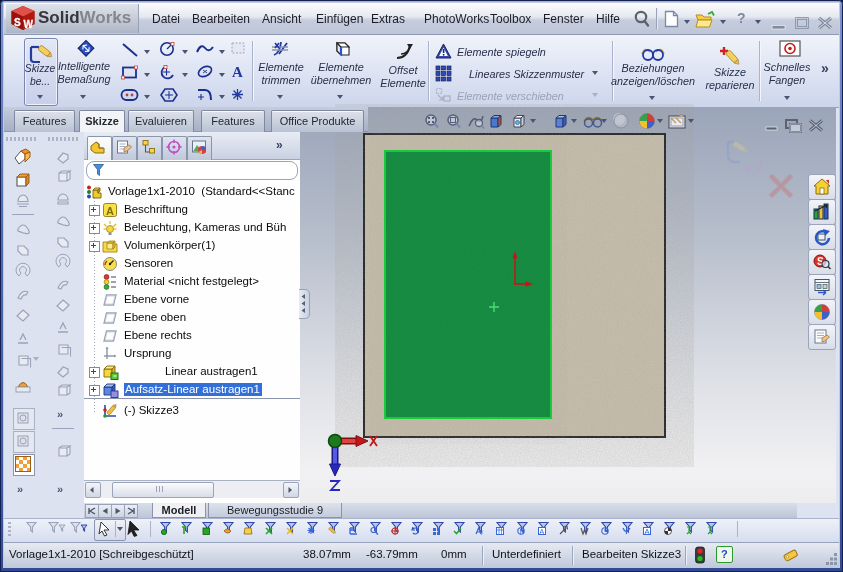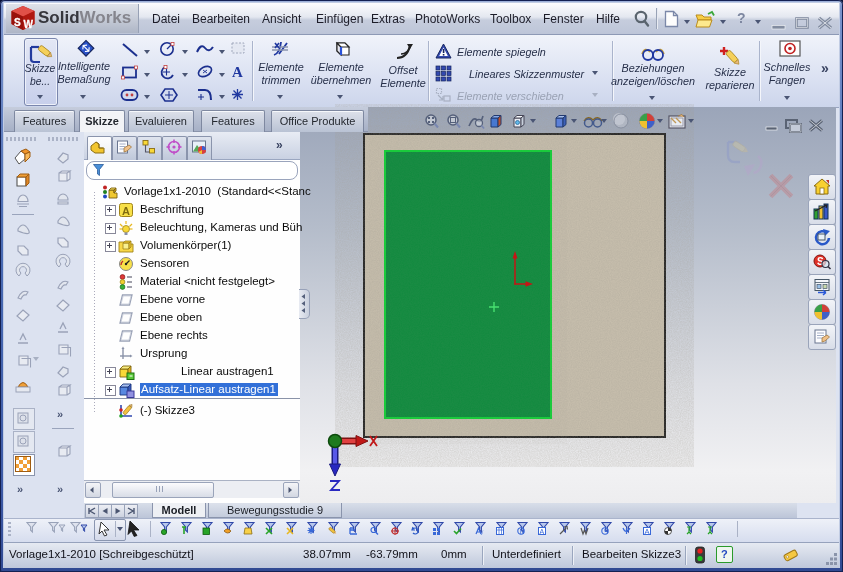--- a/index.html
+++ b/index.html
@@ -25,21 +25,21 @@
 .tab{position:absolute;top:3px;height:21px;background:linear-gradient(#dde1ea,#b9c2d4);border:1px solid #7e88a0;border-bottom:none;border-radius:2px 2px 0 0;font-size:11px;color:#24282f;text-align:center;line-height:20px;box-shadow:inset 0 1px 0 #f6f8fb;}
 .tab.active{background:#f2f3f6;font-weight:bold;}
 
 #lefttb{position:absolute;left:4px;top:132px;width:80px;height:435px;background:#dce2f0;}
 
 #tree{position:absolute;left:84px;top:132px;width:216px;height:371px;background:#fefefe;}
 #treehead{position:absolute;left:0;top:0;width:216px;height:27px;background:linear-gradient(#e8ecf4,#c9d1e2);border-bottom:1px solid #9aa6c0;}
 .ttab{position:absolute;top:4px;width:23px;height:23px;background:linear-gradient(#dfe4ee,#bfc8da);border:1px solid #8a94ac;border-bottom:none;border-radius:2px 2px 0 0;}
 .ttab.active{background:linear-gradient(#fdfdfe,#e9edf4);}
 #filterbox{position:absolute;left:2px;top:29px;width:210px;height:17px;background:#fff;border:1px solid #9aa4bc;border-radius:8px;}
-.trow{position:absolute;left:16px;width:256px;height:18px;font-size:11.5px;color:#0a0a0a;white-space:nowrap;}
+.trow{position:absolute;left:0;width:256px;height:18px;font-size:11.5px;color:#0a0a0a;white-space:nowrap;}
 .trow .txt{position:absolute;top:2px;}
 .plus{position:absolute;width:9px;height:9px;background:#fff;border:1px solid #889;}
 .plus:before{content:"";position:absolute;left:1px;top:3px;width:5px;height:1px;background:#445;}
 .plus:after{content:"";position:absolute;left:3px;top:1px;width:1px;height:5px;background:#445;}
 
 #viewport{position:absolute;left:300px;top:107px;width:536px;height:396px;background:linear-gradient(#9ba5b9 0%,#b4bcca 30%,#dfe1e7 70%,#f1f1f3 92%,#ededef 100%);}
 #part{position:absolute;left:63px;top:26px;width:299px;height:301px;background:#c9c0ae;border:2px solid #1a1a1a;}
 #greenrect{position:absolute;left:19px;top:15px;width:164px;height:265px;background:#108a3e;border:2px solid #14cc38;}
 
 .tpbtn{position:absolute;left:808px;width:26px;height:24px;background:linear-gradient(#f2f4f8,#d8dde8);border:1px solid #9aa4ba;border-radius:3px;}
@@ -68,21 +68,21 @@
     <polygon points="24.5,6 13,11.5 13,25 24.5,19" fill="#b01810"></polygon>
     <text x="4" y="21" font-size="10" font-weight="bold" fill="#fff" font-family="Liberation Sans" stroke="#fff" stroke-width="0.3">S</text>
     <text x="13.5" y="23" font-size="10" font-weight="bold" fill="#fff" font-family="Liberation Sans" stroke="#fff" stroke-width="0.3">W</text>
   </svg>
   <div id="swtext"><span style="font-weight:bold;color:#36363c;">Solid</span><span style="font-weight:bold;color:#85858d;">Works</span></div>
   <span class="menu" style="left:148px;">Datei</span>
   <span class="menu" style="left:188px;">Bearbeiten</span>
   <span class="menu" style="left:258px;">Ansicht</span>
   <span class="menu" style="left:312px;">Einfügen</span>
   <span class="menu" style="left:367px;">Extras</span>
-  <span class="menu" style="left:411px;text-align:right;">PhotoWorks</span>
+  <span class="menu" style="left:420px;text-align:right;">PhotoWorks</span>
   <span class="menu" style="left:486px;">Toolbox</span>
   <span class="menu" style="left:539px;">Fenster</span>
   <span class="menu" style="left:592px;">Hilfe</span>
 
   <svg width="18" height="20" style="left:629px;top:6px;" viewBox="0 0 18 20">
     <circle cx="8" cy="8" r="5.2" fill="none" stroke="#5a646e" stroke-width="2.2"></circle>
     <line x1="11.5" y1="12" x2="15" y2="16.5" stroke="#5a646e" stroke-width="2.4" stroke-linecap="round"></line>
   </svg>
   <div class="abs" style="left:652px;top:5px;width:1px;height:21px;background:#98a2b6;box-shadow:1px 0 0 #e8ebf2;"></div>
 

